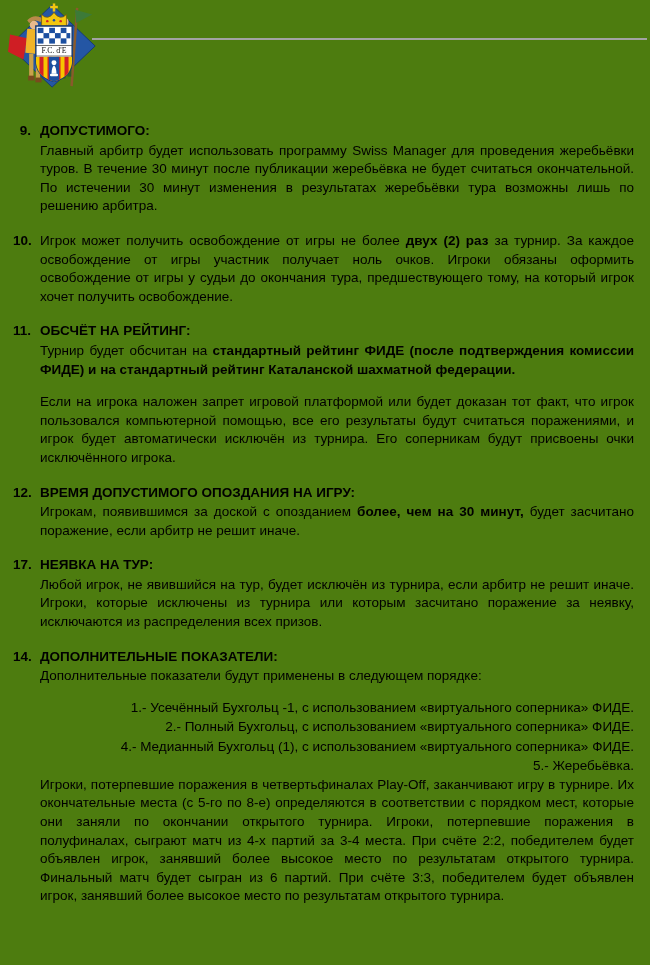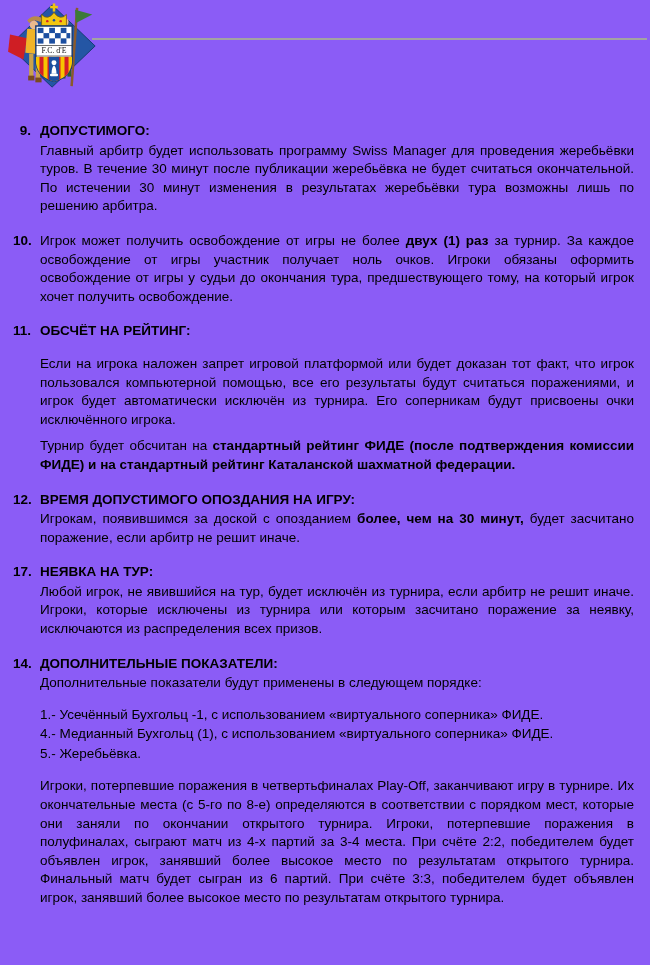--- a/index.html
+++ b/index.html
@@ -1,19 +1,19 @@
 <!DOCTYPE html>
 <html lang="ru"><head>
 <meta charset="utf-8">
 <style>
   html,body { margin:0; padding:0; background:#ffffff; }
   .page {
     position:relative;
     width:650px; height:965px;
-    background:#8b5cf6;
+    background:#4d7c0f;
     overflow:hidden;
     font-family:"Liberation Sans", sans-serif;
     font-size:13.5px;
     color:#000000;
   }
   .header { position:relative; height:96px; }
   .header-rule {
     position:absolute; left:92px; right:3px; top:38px;
     height:2px; background:#a3a3a3;
   }
@@ -32,22 +32,22 @@
     position:absolute; left:-27px; width:18px;
     text-align:right; font-weight:bold;
   }
   .para {
     margin:0 0 8px 0;
     text-align:justify;
     line-height:18.6px;
   }
   .para:last-child { margin-bottom:0; }
   .tiebreak-list { margin-top:12px; }
-  .tiebreak-item { line-height:19.5px; text-align:left; }
-  .closing { margin-top:14px; }
+  .tiebreak-item { line-height:19.5px; text-align:right; }
+  .closing { }
   b { font-weight:bold; }
 </style>
 </head>
 <body>
 
 <div class="page">
 
   <div class="header">
     <svg class="logo" viewBox="0 0 100 92" width="96" height="88">
 
@@ -132,30 +132,30 @@
         <span class="sec-num">9.</span>
         <span>ДОПУСТИМОГО:</span>
       </div>
       <p class="para"><span>Главный арбитр будет использовать программу Swiss Manager для проведения жеребьёвки туров. В течение 30 минут после публикации жеребьёвка не будет считаться окончательной. По истечении 30 минут изменения в результатах жеребьёвки тура возможны лишь по решению арбитра.</span></p>
     </div>
 
     <div class="section">
       <div class="sec-head">
         <span class="sec-num">10.</span>
       </div>
-      <p class="para"><span>Игрок может получить освобождение от игры не более </span><b>двух (1) раз</b><span> за турнир. За каждое освобождение от игры участник получает ноль очков. Игроки обязаны оформить освобождение от игры у судьи до окончания тура, предшествующего тому, на который игрок хочет получить освобождение.</span></p>
+      <p class="para"><span>Игрок может получить освобождение от игры не более </span><b>двух (2) раз</b><span> за турнир. За каждое освобождение от игры участник получает ноль очков. Игроки обязаны оформить освобождение от игры у судьи до окончания тура, предшествующего тому, на который игрок хочет получить освобождение.</span></p>
     </div>
 
     <div class="section">
       <div class="sec-head">
         <span class="sec-num">11.</span>
         <span>ОБСЧЁТ НА РЕЙТИНГ:</span>
       </div>
+      <p class="para"><span>Турнир будет обсчитан на </span><b>стандартный рейтинг ФИДЕ (после подтверждения комиссии ФИДЕ) и на стандартный рейтинг Каталанской шахматной федерации.</b></p>
       <p class="para" style="margin-top:14px"><span>Если на игрока наложен запрет игровой платформой или будет доказан тот факт, что игрок пользовался компьютерной помощью, все его результаты будут считаться поражениями, и игрок будет автоматически исключён из турнира. Его соперникам будут присвоены очки исключённого игрока.</span></p>
-      <p class="para"><span>Турнир будет обсчитан на </span><b>стандартный рейтинг ФИДЕ (после подтверждения комиссии ФИДЕ) и на стандартный рейтинг Каталанской шахматной федерации.</b></p>
     </div>
 
     <div class="section">
       <div class="sec-head">
         <span class="sec-num">12.</span>
         <span>ВРЕМЯ ДОПУСТИМОГО ОПОЗДАНИЯ НА ИГРУ:</span>
       </div>
       <p class="para"><span>Игрокам, появившимся за доской с опозданием </span><b>более, чем на 30 минут,</b><span> будет засчитано поражение, если арбитр не решит иначе.</span></p>
     </div>
 
@@ -168,20 +168,21 @@
     </div>
 
     <div class="section">
       <div class="sec-head">
         <span class="sec-num">14.</span>
         <span>ДОПОЛНИТЕЛЬНЫЕ ПОКАЗАТЕЛИ:</span>
       </div>
       <p class="para"><span>Дополнительные показатели будут применены в следующем порядке:</span></p>
       <div class="tiebreak-list">
         <div class="tiebreak-item">1.- Усечённый Бухгольц -1, с использованием «виртуального соперника» ФИДЕ.</div>
+        <div class="tiebreak-item">2.- Полный Бухгольц, с использованием «виртуального соперника» ФИДЕ.</div>
         <div class="tiebreak-item">4.- Медианный Бухгольц (1), с использованием «виртуального соперника» ФИДЕ.</div>
         <div class="tiebreak-item">5.- Жеребьёвка.</div>
       </div>
       <p class="para closing"><span>Игроки, потерпевшие поражения в четвертьфиналах Play-Off, заканчивают игру в турнире. Их окончательные места (с 5-го по 8-е) определяются в соответствии с порядком мест, которые они заняли по окончании открытого турнира. Игроки, потерпевшие поражения в полуфиналах, сыграют матч из 4-х партий за 3-4 места. При счёте 2:2, победителем будет объявлен игрок, занявший более высокое место по результатам открытого турнира. Финальный матч будет сыгран из 6 партий. При счёте 3:3, победителем будет объявлен игрок, занявший более высокое место по результатам открытого турнира.</span></p>
     </div>
 
   </div>
 </div>
 
 </body></html>

